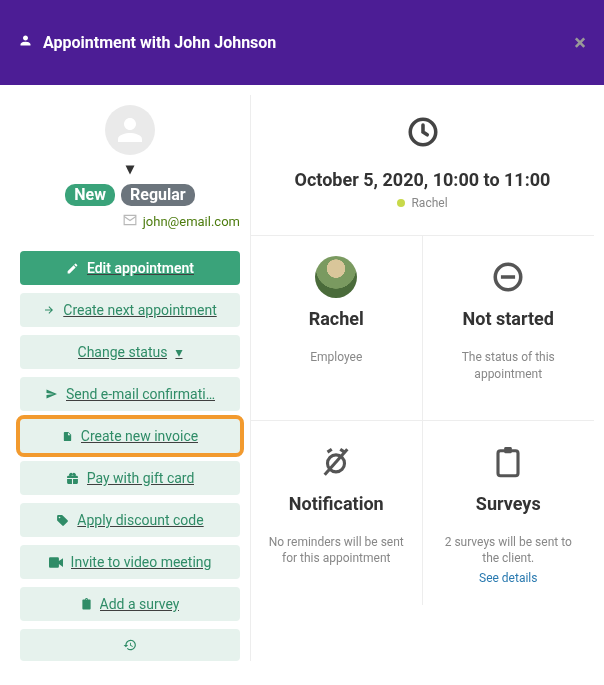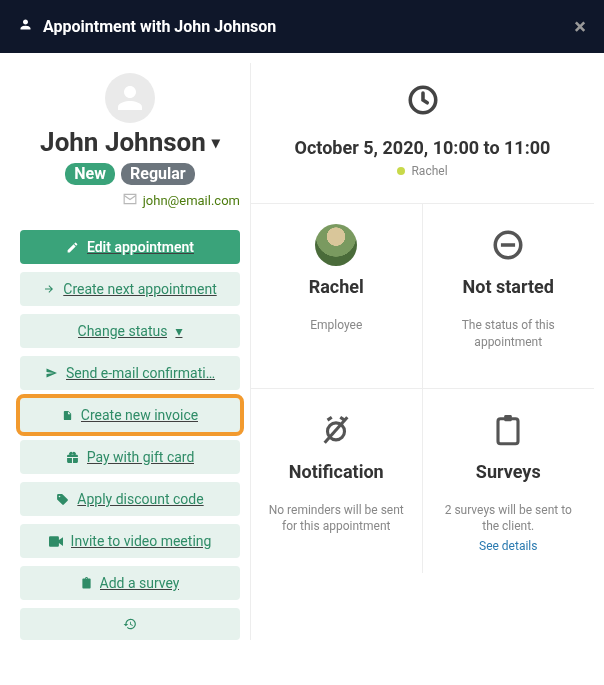--- a/index.html
+++ b/index.html
@@ -7,23 +7,23 @@
     margin: 0;
     font-family: -apple-system, BlinkMacSystemFont, "Segoe UI", Roboto, "Helvetica Neue", Arial, sans-serif;
     background: #fff;
     color: #404040;
   }
   .modal {
     width: 604px;
     background: #fff;
   }
   .modal-header {
-    background: #0f172a;
+    background: #4c1d95;
     color: #fff;
-    padding: 14px 18px;
+    padding: 30px 18px;
     display: flex;
     align-items: center;
     font-weight: 700;
     font-size: 16px;
   }
   .modal-header .title { flex: 1; display: flex; align-items: center; gap: 10px; }
   .modal-header .close {
     color: #999;
     font-size: 22px;
     cursor: pointer;
@@ -161,21 +161,20 @@
 
     <div class="left">
       <div class="avatar-wrap">
         <div class="avatar-large">
           <svg viewBox="0 0 24 24">
               <path d="M12 12c2.2 0 4-1.8 4-4s-1.8-4-4-4-4 1.8-4 4 1.8 4 4 4zm0 2c-2.7 0-8 1.3-8 4v2h16v-2c0-2.7-5.3-4-8-4z"></path>
             </svg>
         </div>
       </div>
       <div class="name-row">
-        <span>John Johnson</span>
         <span class="caret-down">▾</span>
       </div>
       <div class="badges">
         <span class="badge new">New</span>
         <span class="badge reg">Regular</span>
       </div>
       <div class="email-row">
         <span class="env">
           <svg width="14" height="12" viewBox="0 0 24 20" fill="#b8b8b8">
               <path d="M2 2h20v16H2z" fill="none" stroke="#b8b8b8" stroke-width="2"></path>

